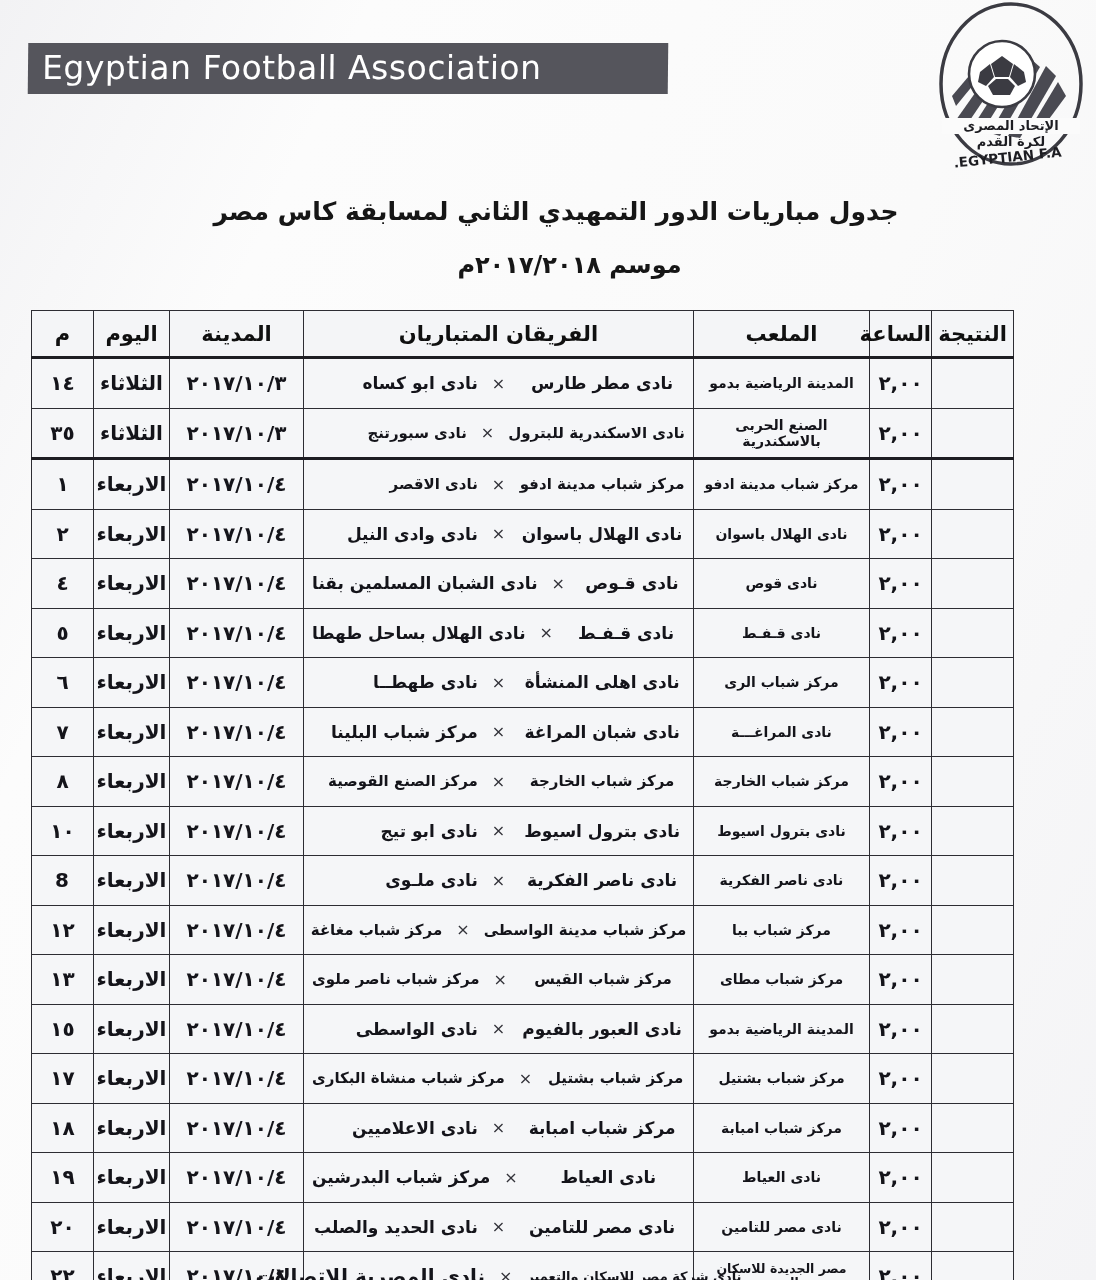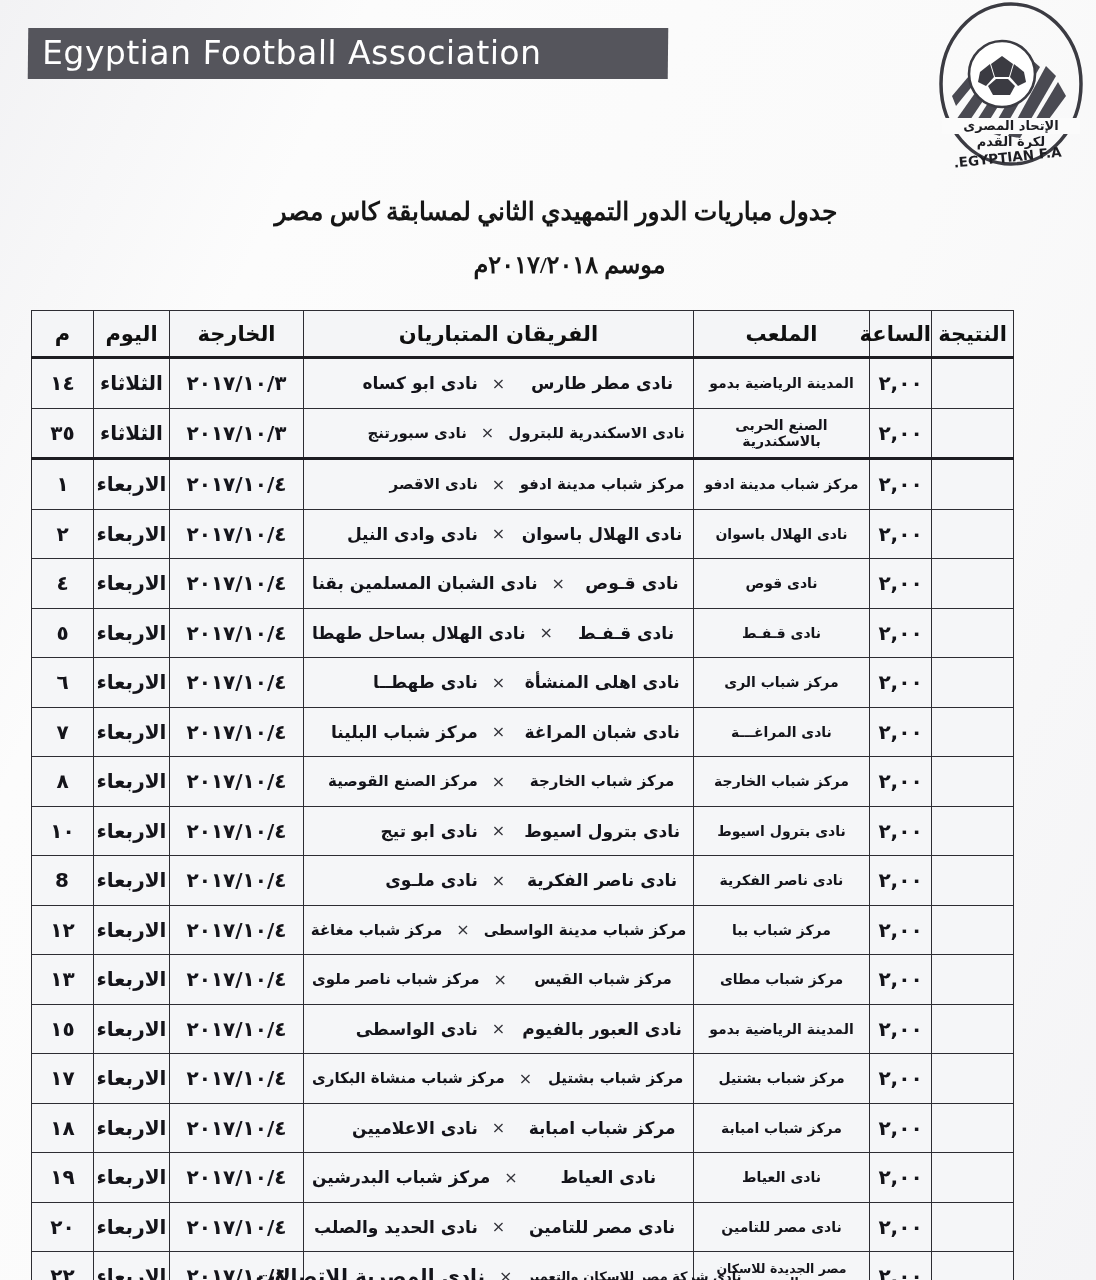--- a/index.html
+++ b/index.html
@@ -51,21 +51,21 @@
     font-size: 40px;
     font-weight: bold;
     color: #2a2a2e;
     letter-spacing: 0px;
     line-height: 1.18;
     direction: rtl;
     text-align: right;
     white-space: nowrap;
   }
   .brand-en-band {
-    margin-top: 6px;
+    margin-top: 21px;
     background: #55555c;
     padding: 5px 0 7px 14px;
     transform: skewX(-0.6deg);
   }
   .brand-en {
     font-family: "DejaVu Sans", sans-serif;
     font-size: 33px;
     font-weight: normal;
     color: #ffffff;
     letter-spacing: 0.5px;
@@ -73,21 +73,20 @@
     text-align: left;
     white-space: nowrap;
   }
 
   
   .titles {
     position: absolute;
     top: 196px;
     left: 16px; right: 0;
     text-align: center;
-    font-family: Liberation Serif, serif;
   }
   .doc-title {
     font-size: 25px;
     font-weight: bold;
     color: #161616;
     letter-spacing: -0.3px;
     line-height: 1.3;
   }
   .doc-season {
     margin-top: 22px;
@@ -238,21 +237,21 @@
           <col class="c-date">
           <col class="c-day">
           <col class="c-no">
       </colgroup>
       <thead>
         <tr>
           <th>النتيجة</th>
           <th>الساعة</th>
           <th>الملعب</th>
           <th>الفريقان المتباريان</th>
-          <th>الخارجة</th>
+          <th>المدينة</th>
           <th>اليوم</th>
           <th>م</th>
         </tr>
       </thead>
       <tbody>
           <tr data-size="md">
             <td class="cell-result"></td>
             <td class="cell-time">٢,٠٠</td>
             <td class="cell-venue">المدينة الرياضية بدمو</td>
             <td class="cell-match">

